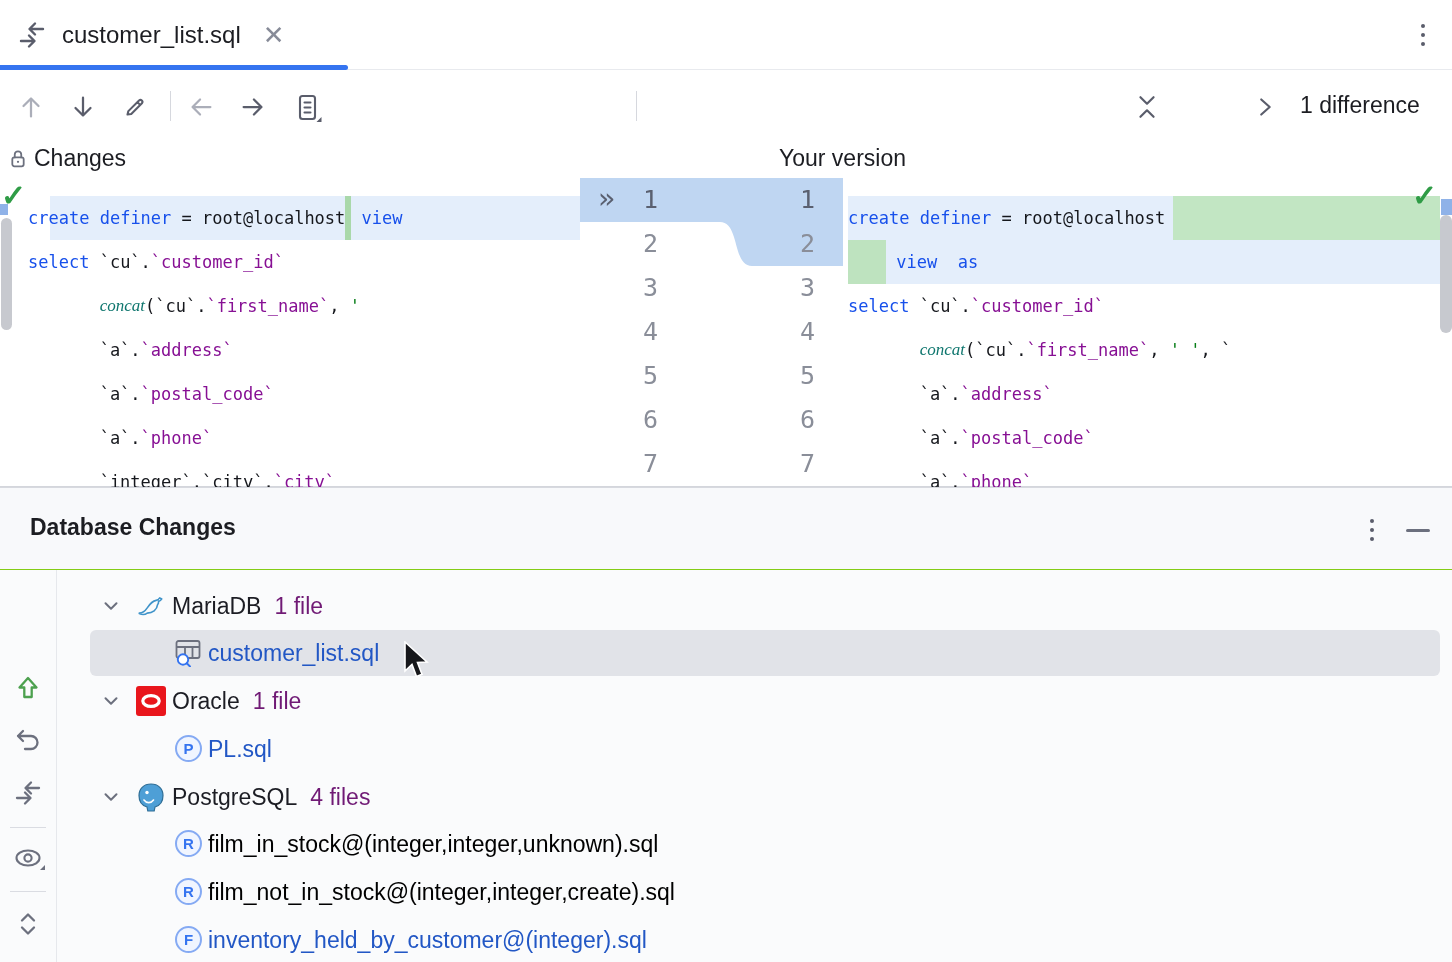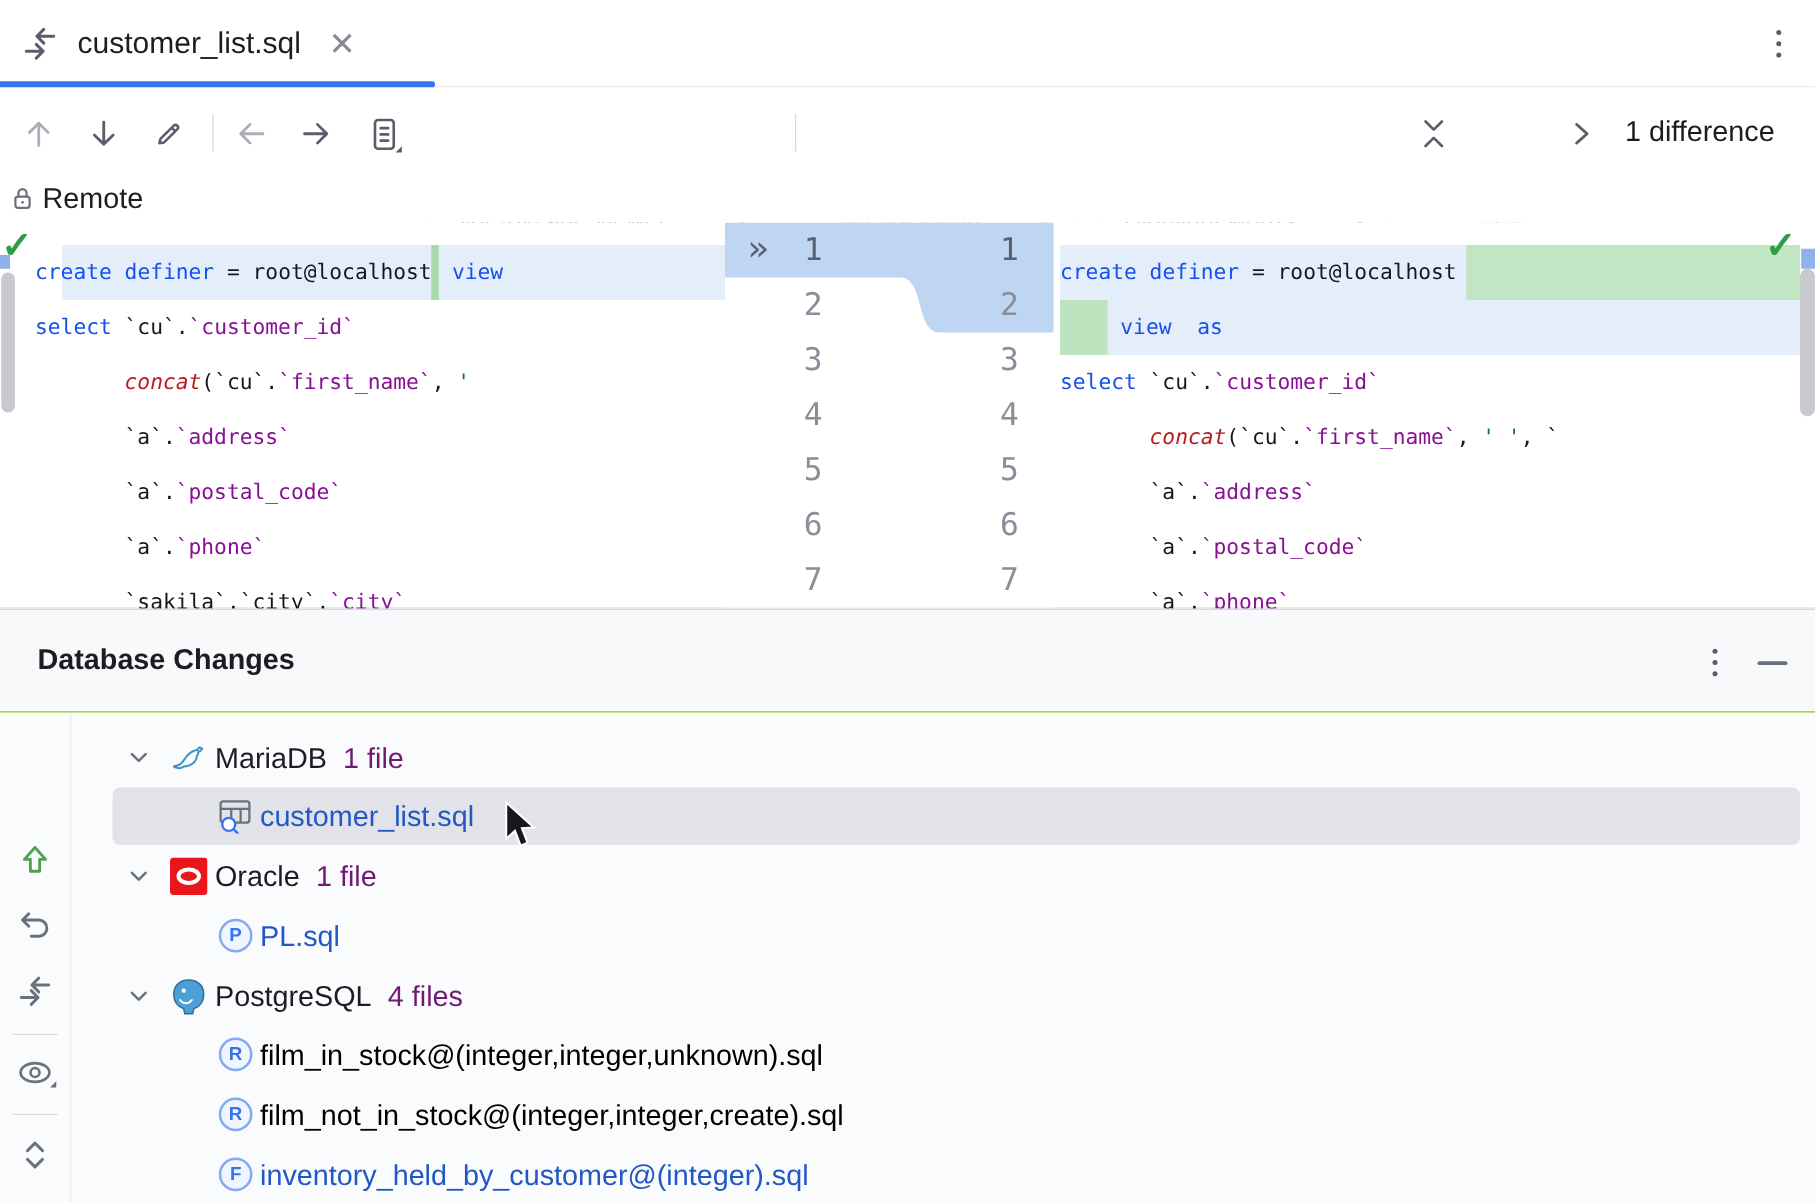--- a/index.html
+++ b/index.html
@@ -39,21 +39,21 @@
   
   .diff { position:absolute; left:0; top:178px; width:1452px; height:309px; background:#fff; border-bottom:1px solid #D4D6DC; }
   .ed { position:absolute; top:18px; height:308px; overflow:hidden; font-family:"DejaVu Sans Mono",monospace; font-size:17px; }
   .ed-left  { left:0; width:580px; padding-left:28px; }
   .ed-right { left:843px; width:597px; padding-left:5px; }
   .cl { display:flex; height:44px; line-height:44px; white-space:pre; }
   .cl span { flex:0 0 auto; }
   .ed-right .cl.chg { background:#E4EEFB; }
   .ed-left  .cl.chg { background:linear-gradient(to right, rgba(0,0,0,0) 22px, #E4EEFB 22px); }
   .tk-kw { color:#1750EB; } .tk-pln { color:#15171C; } .tk-fld { color:#871094; }
-  .tk-fn { color:#b91c1c; font-style:italic; } .tk-str { color:#067D17; }
+  .tk-fn { color:#0f766e; font-style:italic;font-family:Liberation Serif, serif; } .tk-str { color:#067D17; }
   .tk-hl { background:#C5D9F4; border-radius:2px; }
   .insbar { width:6px; height:44px; background:#A9D8AA; }
   .lead-green { width:38px; height:44px; background:#BEE3BF; }
   .green-rest { flex:1 1 auto !important; background:#C2E6C3; margin-left:8px; }
 
   
   .gutter { position:absolute; left:580px; top:0; width:263px; height:308px; background:#fff; font-family:"DejaVu Sans Mono",monospace; }
   .gut-svg { position:absolute; left:0; top:0; }
   .gcol { position:absolute; top:0; }
   .gcol.l { left:0; width:78px; }
@@ -184,32 +184,33 @@
   </div>
 
   <div class="diffhead">
     <span class="lock">
       <svg width="26" height="26" viewBox="0 0 32 32" fill="none" stroke="#6C707E" stroke-width="2.2" stroke-linecap="round">
           <rect x="9" y="14" width="14" height="11" rx="2.5"></rect>
           <path d="M12 14 v-3.5 a4 4 0 0 1 8 0 V14"></path>
           <circle cx="16" cy="19.5" r="1.4" fill="#6C707E" stroke="none"></circle>
         </svg>
       </span>
-    <span class="dh-remote">Remote</span>
+    <span class="dh-remote">Changes</span>
+    <span class="dh-local">Your version</span>
   </div>
 
   <div class="diff">
     <div class="ed ed-left" id="remote-code">
         <div class="cl chg"><span class="tk-kw">create</span><span class="tk-pln"> </span><span class="tk-kw">definer</span><span class="tk-pln"> = root@localhost</span><span class="insbar"></span><span class="tk-pln"> </span><span class="tk-kw">view</span></div>
         <div class="cl"><span class="tk-kw">select</span><span class="tk-pln"> `cu`.</span><span class="tk-fld">`customer_id`</span></div>
         <div class="cl"><span class="tk-pln">       </span><span class="tk-fn">concat</span><span class="tk-pln">(`cu`.</span><span class="tk-fld">`first_name`</span><span class="tk-pln">, </span><span class="tk-str">'</span></div>
         <div class="cl"><span class="tk-pln">       `a`.</span><span class="tk-fld">`address`</span></div>
         <div class="cl"><span class="tk-pln">       `a`.</span><span class="tk-fld">`postal_code`</span></div>
         <div class="cl"><span class="tk-pln">       `a`.</span><span class="tk-fld">`phone`</span></div>
-        <div class="cl"><span class="tk-pln">       `sakila`.`city`.</span><span class="tk-fld">`city`</span></div>
+        <div class="cl"><span class="tk-pln">       `integer`.`city`.</span><span class="tk-fld">`city`</span></div>
       </div>
 
     <div class="gutter">
       <svg class="gut-svg" width="263" height="308" viewBox="0 0 263 308">
         <path d="M0 0 H263 V88 H172 C152 88 160 44 140 44 H0 Z" fill="#BFD6F2"></path>
       </svg>
       <div class="gcol l" id="gut-left">
           <div class="gn first">1</div>
           <div class="gn">2</div>
           <div class="gn">3</div>

